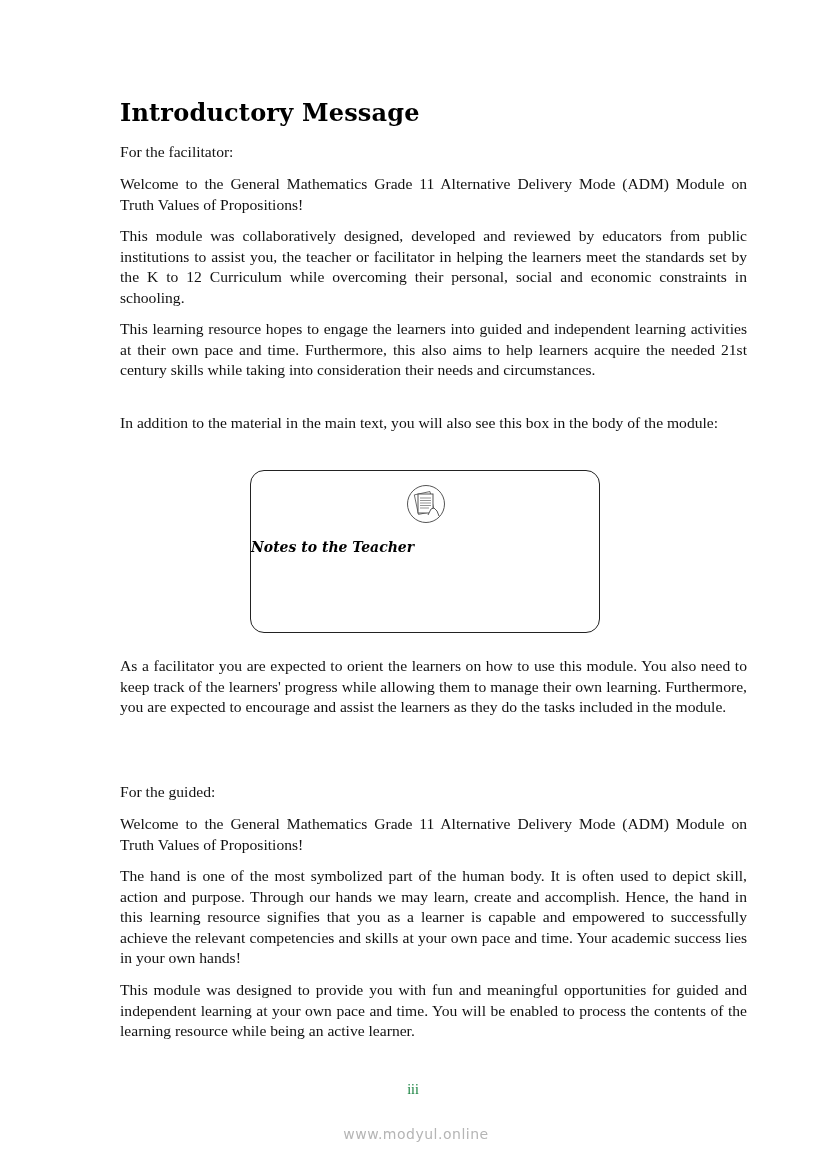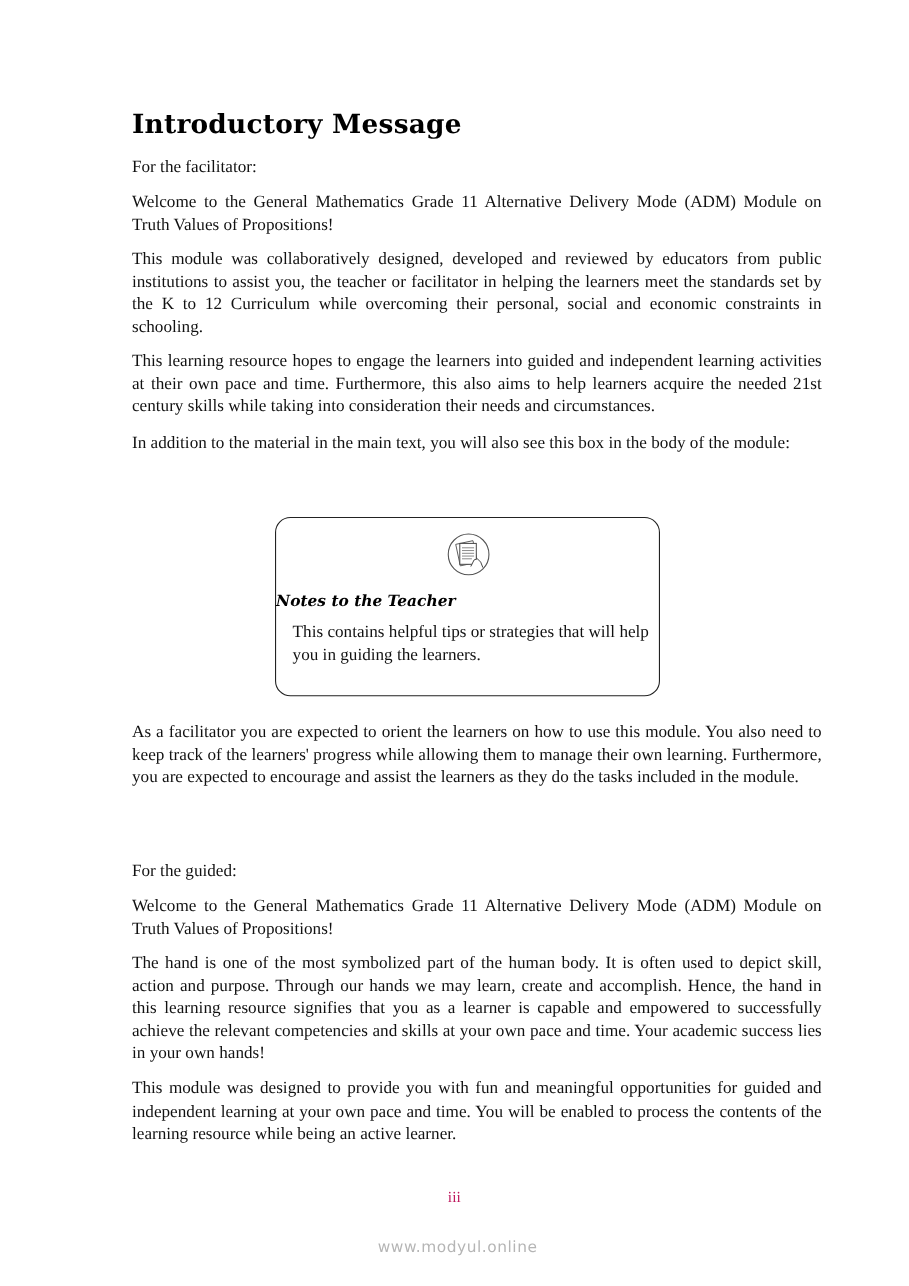--- a/index.html
+++ b/index.html
@@ -29,55 +29,54 @@
       position: absolute; top: 68px; left: 0; width: 100%; 
       font-family: "DejaVu Serif", serif; font-weight: bold; font-style: italic;
       font-size: 14px; color: #000;
     }
     .note-body {
       position: absolute; top: 94px; left: 15px; width: 330px;
       font-family: "Liberation Serif", serif; font-size: 15.6px; line-height: 20.6px; color: #111;
     }
     .page-number {
       position: absolute; top: 1082px; left: 0; width: 826px; text-align: center;
-      font-family: "Liberation Serif", serif; font-size: 14px; color: #be185d;
+      font-family: "Liberation Serif", serif; font-size: 14px; color: #15803d;
     }
     .watermark {
       position: absolute; top: 1126px; left: 3px; width: 826px; text-align: center;
       font-family: "DejaVu Sans", sans-serif; font-size: 14px; color: #b5b5b5; letter-spacing: 0.5px;
     }
   </style>
 </head>
 <body>
 
 <div class="page">
   <h1>Introductory Message</h1>
 
   <p class="p" style="top:142px">For the facilitator:</p>
   <p class="p" style="top:174px">Welcome to the General Mathematics Grade 11 Alternative Delivery Mode (ADM) Module on Truth Values of Propositions!</p>
   <p class="p" style="top:226px">This module was collaboratively designed, developed and reviewed by educators from public institutions to assist you, the teacher or facilitator in helping the learners meet the standards set by the K to 12 Curriculum while overcoming their personal, social and economic constraints in schooling.</p>
   <p class="p" style="top:319px">This learning resource hopes to engage the learners into guided and independent learning activities at their own pace and time. Furthermore, this also aims to help learners acquire the needed 21st century skills while taking into consideration their needs and circumstances.</p>
-  <p class="p" style="top:393px">In addition to the material in the main text, you will also see this box in the body of the module:</p>
+  <p class="p" style="top:413px">In addition to the material in the main text, you will also see this box in the body of the module:</p>
 
   <div class="note-box">
     <svg class="note-icon" viewBox="0 0 40 40">
       <circle cx="20" cy="20" r="18.5" fill="none" stroke="#555" stroke-width="1"></circle>
       <g transform="rotate(-12 18 18)">
         <rect x="10" y="9" width="16" height="20" fill="#fff" stroke="#555" stroke-width="0.8"></rect>
       </g>
       <rect x="12" y="10" width="15" height="19" fill="#fff" stroke="#444" stroke-width="0.9"></rect>
       <line x1="14" y1="14" x2="25" y2="14" stroke="#666" stroke-width="0.7"></line>
       <line x1="14" y1="16.5" x2="25" y2="16.5" stroke="#666" stroke-width="0.7"></line>
       <line x1="14" y1="19" x2="25" y2="19" stroke="#666" stroke-width="0.7"></line>
       <line x1="14" y1="21.5" x2="25" y2="21.5" stroke="#666" stroke-width="0.7"></line>
       <line x1="14" y1="24" x2="23" y2="24" stroke="#666" stroke-width="0.7"></line>
       <path d="M22 31 L25 25 L28 24 L31 27 L33 32" fill="#fff" stroke="#444" stroke-width="0.9"></path>
     </svg>
     <div class="note-title">Notes to the Teacher</div>
-    <div class="note-body">This contains helpful tips or strategies that will help you in guiding the learners.</div>
   </div>
 
   <p class="p" style="top:656px">As a facilitator you are expected to orient the learners on how to use this module. You also need to keep track of the learners' progress while allowing them to manage their own learning. Furthermore, you are expected to encourage and assist the learners as they do the tasks included in the module.</p>
 
   <p class="p" style="top:782px">For the guided:</p>
   <p class="p" style="top:814px">Welcome to the General Mathematics Grade 11 Alternative Delivery Mode (ADM) Module on Truth Values of Propositions!</p>
   <p class="p" style="top:866px">The hand is one of the most symbolized part of the human body. It is often used to depict skill, action and purpose. Through our hands we may learn, create and accomplish. Hence, the hand in this learning resource signifies that you as a learner is capable and empowered to successfully achieve the relevant competencies and skills at your own pace and time. Your academic success lies in your own hands!</p>
   <p class="p" style="top:980px">This module was designed to provide you with fun and meaningful opportunities for guided and independent learning at your own pace and time. You will be enabled to process the contents of the learning resource while being an active learner.</p>
 </div>
 

